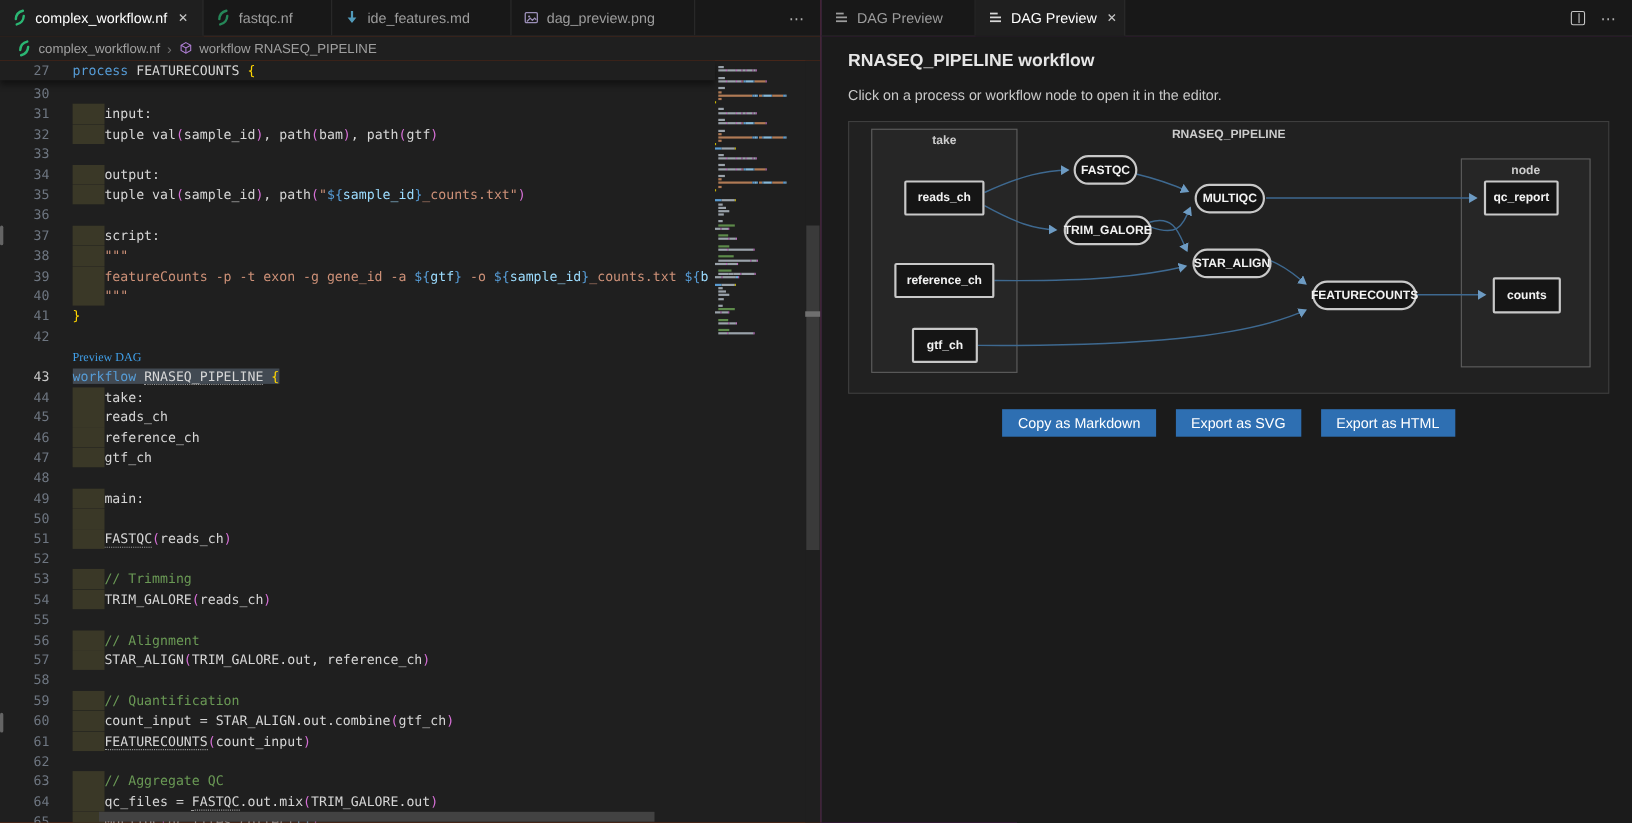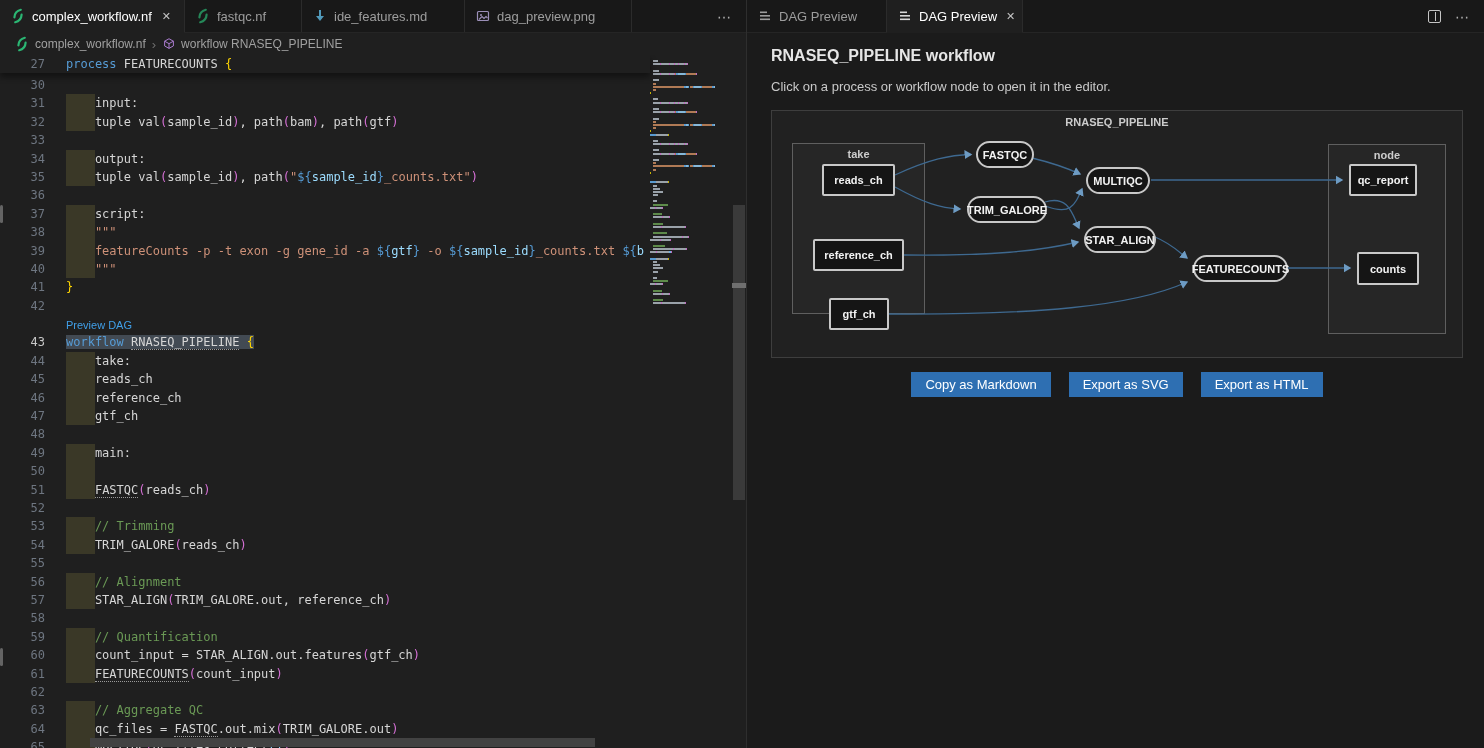--- a/index.html
+++ b/index.html
@@ -31,21 +31,21 @@
   .code-rows { position:absolute; top:21px; left:0; width:650px; }
   .crow { position:relative; height:18.4px; display:flex; width:650px; overflow:hidden; }
   .gut { flex:none; width:66px; padding-right:21px; text-align:right; color:#6e7681; }
   .cl { flex:1; white-space:pre; color:#d6d6d6; overflow:hidden; }
   .band { position:absolute; left:66px; width:29px; top:0; bottom:0; background:#3a3827; }
   .hl { background:#424a53; }
   .tk-t { color:#d6d6d6; } .tk-k { color:#569cd6; } .tk-y { color:#ffd602; }
   .tk-p { color:#d670d6; } .tk-b { color:#87cefa; } .tk-s { color:#ce9178; }
   .tk-i { color:#9cdcfe; } .tk-c { color:#6a9955; }
   .tk-u { color:#d6d6d6; border-bottom:1px dotted #9a9a9a; }
-  .codelens { font-family:Liberation Sans, sans-serif; font-size:11px; color:#409fe8; line-height:20px; cursor:pointer; }
+  .codelens { font-family:Liberation Serif, serif; font-size:11px; color:#409fe8; line-height:20px; cursor:pointer; }
 
   
   .minimap { position:absolute; top:2px; left:650px; width:82px; bottom:0; overflow:hidden; }
   .mrow { height:3.2px; white-space:nowrap; }
   .mseg { display:inline-block; height:2px; vertical-align:top; }
   .vscroll { position:absolute; top:0; left:732px; width:14px; bottom:0; background:#1f1f1f; }
   .vthumb { position:absolute; left:1px; width:12px; top:150px; height:295px; background:#3a3a3a; }
   .vmark  { position:absolute; left:0; width:14px; top:228px; height:5px; background:#6f6f6f; }
   .hscroll { position:absolute; left:0; bottom:0; width:650px; height:10px; }
   .hthumb { position:absolute; left:90px; bottom:1px; width:505px; height:9px; background:#424242; }
@@ -280,21 +280,21 @@
             <span class="cl"></span>
           </div>
           <div class="crow">
             <span class="gut">59</span>
             <span class="band"></span>
             <span class="cl"><span class="tk-c">    // Quantification</span></span>
           </div>
           <div class="crow">
             <span class="gut">60</span>
             <span class="band"></span>
-            <span class="cl"><span class="tk-t">    count_input = STAR_ALIGN.out.features</span><span class="tk-p">(</span><span class="tk-t">gtf_ch</span><span class="tk-p">)</span></span>
+            <span class="cl"><span class="tk-t">    count_input = STAR_ALIGN.out.combine</span><span class="tk-p">(</span><span class="tk-t">gtf_ch</span><span class="tk-p">)</span></span>
           </div>
           <div class="crow">
             <span class="gut">61</span>
             <span class="band"></span>
             <span class="cl"><span class="tk-t">    </span><span class="tk-u">FEATURECOUNTS</span><span class="tk-p">(</span><span class="tk-t">count_input</span><span class="tk-p">)</span></span>
           </div>
           <div class="crow">
             <span class="gut">62</span>
             <span class="cl"></span>
           </div>
@@ -435,21 +435,21 @@
       </div>
     </div>
 
     <div class="panel">
       <h1>RNASEQ_PIPELINE workflow</h1>
       <div class="hint">Click on a process or workflow node to open it in the editor.</div>
 
       <div class="dag-box">
         <div class="dag-title">RNASEQ_PIPELINE</div>
 
-        <div class="cluster" style="left:20px;top:32px;width:133px;height:171px">
+        <div class="cluster" style="left:20px;top:6px;width:133px;height:222px">
           <div class="clabel">take</div>
         </div>
         <div class="cluster" style="left:556px;top:33px;width:118px;height:190px">
           <div class="clabel">node</div>
         </div>
 
         <svg class="dag-svg" width="692" height="248" viewBox="0 0 692 248">
           <defs>
             <marker id="arr" markerWidth="7" markerHeight="7" refX="5" refY="3.5" orient="auto">
               <path d="M0,0 L6,3.5 L0,7 Z" fill="#6d9bc3"></path>

